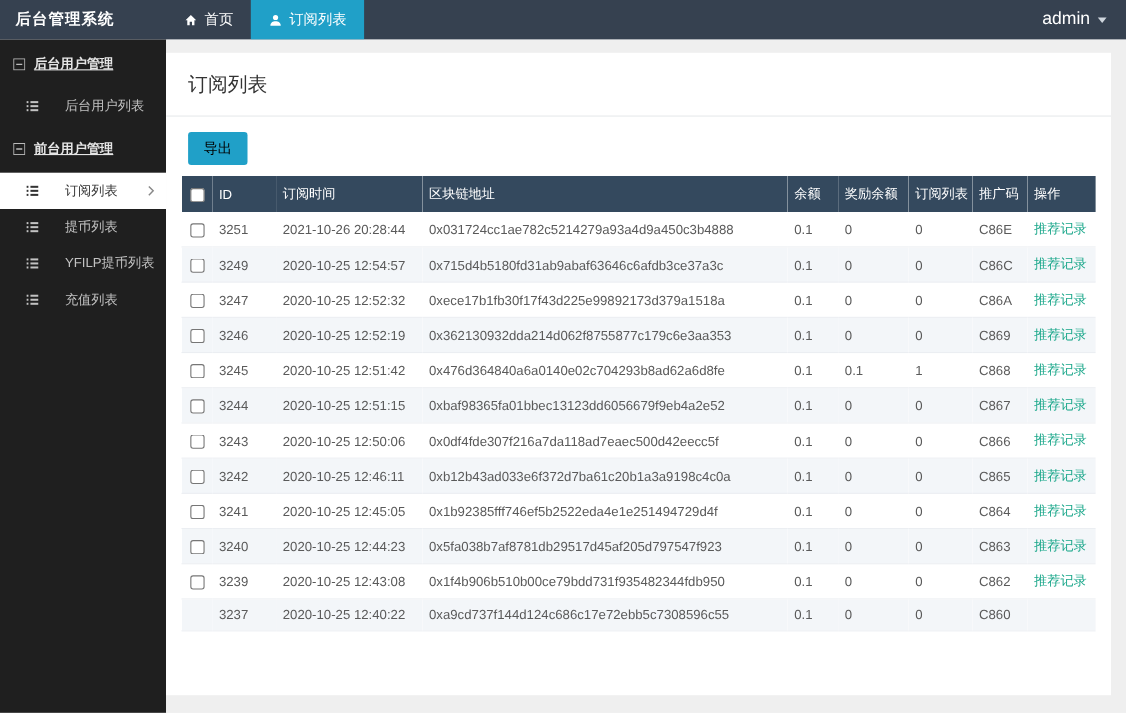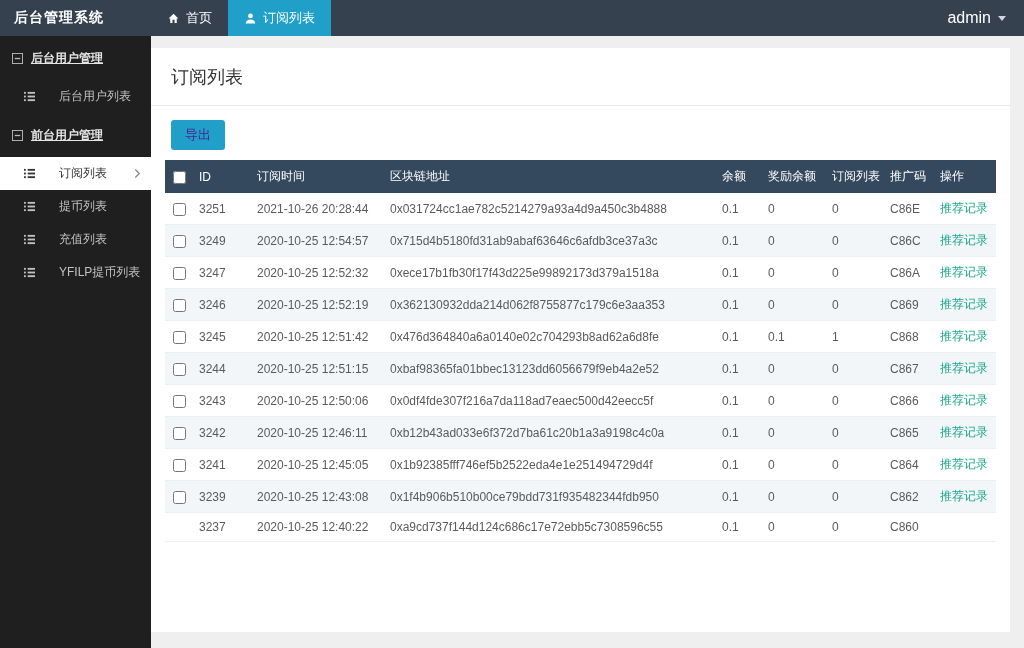--- a/index.html
+++ b/index.html
@@ -38,21 +38,21 @@
     color:#c2c2c2;cursor:pointer;}
   .sb-item.active{background:#fff;color:#333;}
   .sb-item .chev{margin-left:auto;}
   
   .main{position:absolute;top:36px;left:151px;width:873px;height:612px;
     padding:12px 14px 16px 0;background:#efefef;}
   .card{background:#fff;width:859px;height:584px;position:relative;}
   .page-title{margin:0;font-size:18px;font-weight:normal;color:#333;
     padding:17px 20px 16px 20px;border-bottom:1px solid #e7eaec;}
   .btn-export{display:inline-block;margin:14px 20px 0 20px;background:var(--accent);
-    color:#4c1d95;border:none;border-radius:3px;font-size:13px;padding:6px 14px;
+    color:#000000;border:none;border-radius:3px;font-size:13px;padding:6px 14px;
     cursor:pointer;font-family:Liberation Mono, monospace;}
   
   table{width:831px;margin:10px 14px 0 14px;border-collapse:collapse;
     font-size:12px;color:#555;table-layout:fixed;}
   thead th{background:var(--table-header);color:#fff;font-weight:normal;
     text-align:left;padding:8px 6px;white-space:nowrap;overflow:hidden;}
   tbody td{padding:7px 6px;border-bottom:1px solid #ebeef2;white-space:nowrap;
     overflow:hidden;color:#5a5a5a;}
   tbody tr:nth-child(even){background:#f3f6f9;}
   td.col-check,th.col-check{text-align:left;padding-left:8px;}
@@ -164,35 +164,35 @@
     <span class="icon">
       <svg viewBox="0 0 12 12" width="11" height="11" fill="currentColor">
           <rect x="0" y="1" width="2" height="2"></rect>
           <rect x="4" y="1" width="8" height="2"></rect>
           <rect x="0" y="5" width="2" height="2"></rect>
           <rect x="4" y="5" width="8" height="2"></rect>
           <rect x="0" y="9" width="2" height="2"></rect>
           <rect x="4" y="9" width="8" height="2"></rect>
         </svg>
     </span>
+    <span>YFILP提币列表</span>
+  </div>
+
+  <div class="sb-item">
+    <span class="icon">
+      <svg viewBox="0 0 12 12" width="11" height="11" fill="currentColor">
+          <rect x="0" y="1" width="2" height="2"></rect>
+          <rect x="4" y="1" width="8" height="2"></rect>
+          <rect x="0" y="5" width="2" height="2"></rect>
+          <rect x="4" y="5" width="8" height="2"></rect>
+          <rect x="0" y="9" width="2" height="2"></rect>
+          <rect x="4" y="9" width="8" height="2"></rect>
+        </svg>
+    </span>
     <span>充值列表</span>
-  </div>
-
-  <div class="sb-item">
-    <span class="icon">
-      <svg viewBox="0 0 12 12" width="11" height="11" fill="currentColor">
-          <rect x="0" y="1" width="2" height="2"></rect>
-          <rect x="4" y="1" width="8" height="2"></rect>
-          <rect x="0" y="5" width="2" height="2"></rect>
-          <rect x="4" y="5" width="8" height="2"></rect>
-          <rect x="0" y="9" width="2" height="2"></rect>
-          <rect x="4" y="9" width="8" height="2"></rect>
-        </svg>
-    </span>
-    <span>YFILP提币列表</span>
   </div>
 </div>
 
 <div class="main">
   <div class="card">
 
     <h1 class="page-title">订阅列表</h1>
 
     <button class="btn-export">导出</button>
 
@@ -325,20 +325,31 @@
     <td>3241</td>
     <td>2020-10-25 12:45:05</td>
     <td>0x1b92385fff746ef5b2522eda4e1e251494729d4f</td>
     <td>0.1</td>
     <td>0</td>
     <td>0</td>
     <td>C864</td>
     <td><a class="link" href="#">推荐记录</a></td>
   </tr>
 
+  <tr>
+    <td class="col-check"><input type="checkbox" style=""></td>
+    <td>3240</td>
+    <td>2020-10-25 12:44:23</td>
+    <td>0x5fa038b7af8781db29517d45af205d797547f923</td>
+    <td>0.1</td>
+    <td>0</td>
+    <td>0</td>
+    <td>C863</td>
+    <td><a class="link" href="#">推荐记录</a></td>
+  </tr>
 
   <tr>
     <td class="col-check"><input type="checkbox" style=""></td>
     <td>3239</td>
     <td>2020-10-25 12:43:08</td>
     <td>0x1f4b906b510b00ce79bdd731f935482344fdb950</td>
     <td>0.1</td>
     <td>0</td>
     <td>0</td>
     <td>C862</td>

